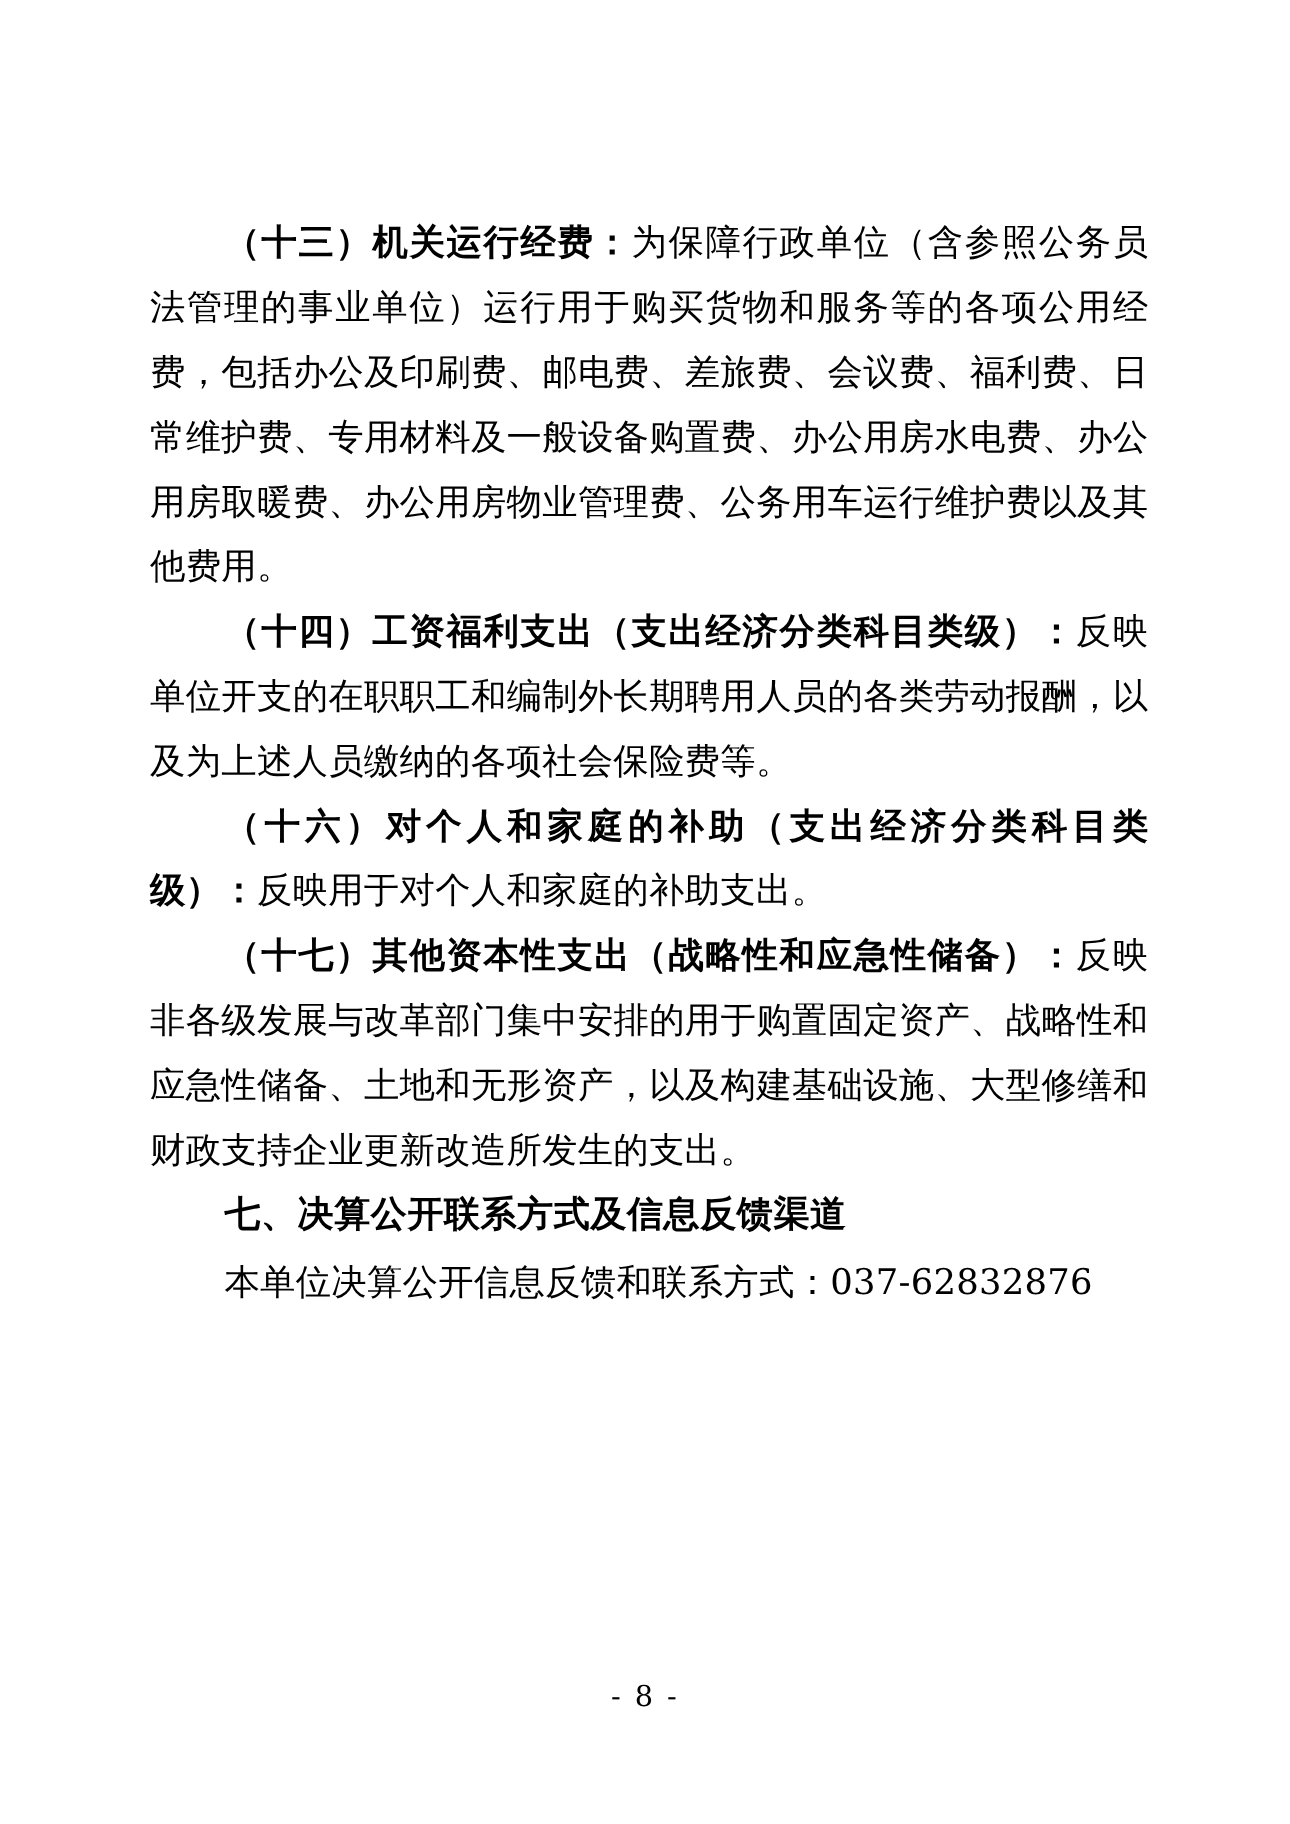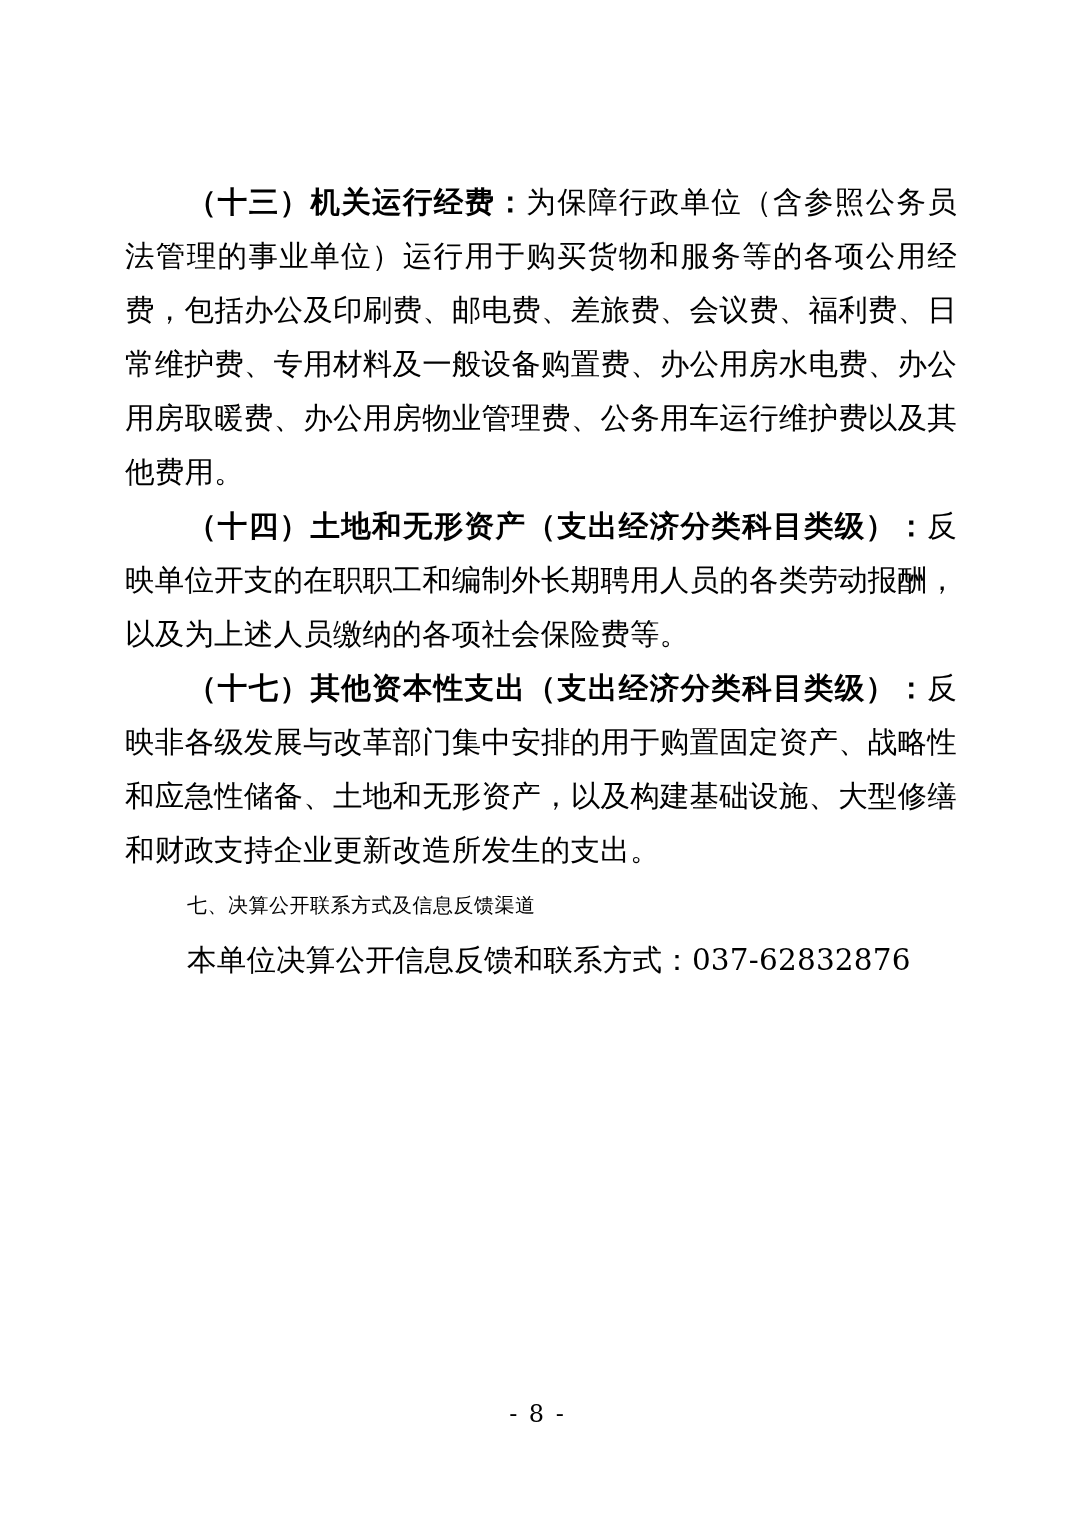--- a/index.html
+++ b/index.html
@@ -31,22 +31,22 @@
     text-justify: inter-ideograph;
     letter-spacing: 0.2px;
   }
   .para {
     margin: 0 0 0 0;
     text-indent: 62px;
   }
   .heading {
     margin: 0;
     text-indent: 62px;
-    font-weight: normal;
-    font-size: 20px;
+    font-weight: bold;
+    font-size: 30px;
     line-height: 56px;
     letter-spacing: 0.5px;
   }
   .para-last {
     margin: 0;
     text-indent: 62px;
   }
   .bold-lead {
     font-weight: bold;
   }
@@ -62,25 +62,26 @@
   }
 </style>
 </head>
 <body>
 
 <div class="page">
   <div class="doc-body">
 
     <p class="para"><span class="bold-lead">（十三）机关运行经费：</span><span>为保障行政单位（含参照公务员法管理的事业单位）运行用于购买货物和服务等的各项公用经费，包括办公及印刷费、邮电费、差旅费、会议费、福利费、日常维护费、专用材料及一般设备购置费、办公用房水电费、办公用房取暖费、办公用房物业管理费、公务用车运行维护费以及其他费用。</span></p>
 
-    <p class="para"><span class="bold-lead">（十四）土地和无形资产（支出经济分类科目类级）：</span><span>反映单位开支的在职职工和编制外长期聘用人员的各类劳动报酬，以及为上述人员缴纳的各项社会保险费等。</span></p>
+    <p class="para"><span class="bold-lead">（十四）工资福利支出（支出经济分类科目类级）：</span><span>反映单位开支的在职职工和编制外长期聘用人员的各类劳动报酬，以及为上述人员缴纳的各项社会保险费等。</span></p>
 
 
+    <p class="para"><span class="bold-lead">（十六）对个人和家庭的补助（支出经济分类科目类级）：</span><span>反映用于对个人和家庭的补助支出。</span></p>
 
-    <p class="para"><span class="bold-lead">（十七）其他资本性支出（支出经济分类科目类级）：</span><span>反映非各级发展与改革部门集中安排的用于购置固定资产、战略性和应急性储备、土地和无形资产，以及构建基础设施、大型修缮和财政支持企业更新改造所发生的支出。</span></p>
+    <p class="para"><span class="bold-lead">（十七）其他资本性支出（战略性和应急性储备）：</span><span>反映非各级发展与改革部门集中安排的用于购置固定资产、战略性和应急性储备、土地和无形资产，以及构建基础设施、大型修缮和财政支持企业更新改造所发生的支出。</span></p>
 
     <p class="heading">七、决算公开联系方式及信息反馈渠道</p>
 
     <p class="para-last">本单位决算公开信息反馈和联系方式：037-62832876</p>
 
   </div>
   <div class="footer">- 8 -</div>
 </div>
 
 </body></html>

